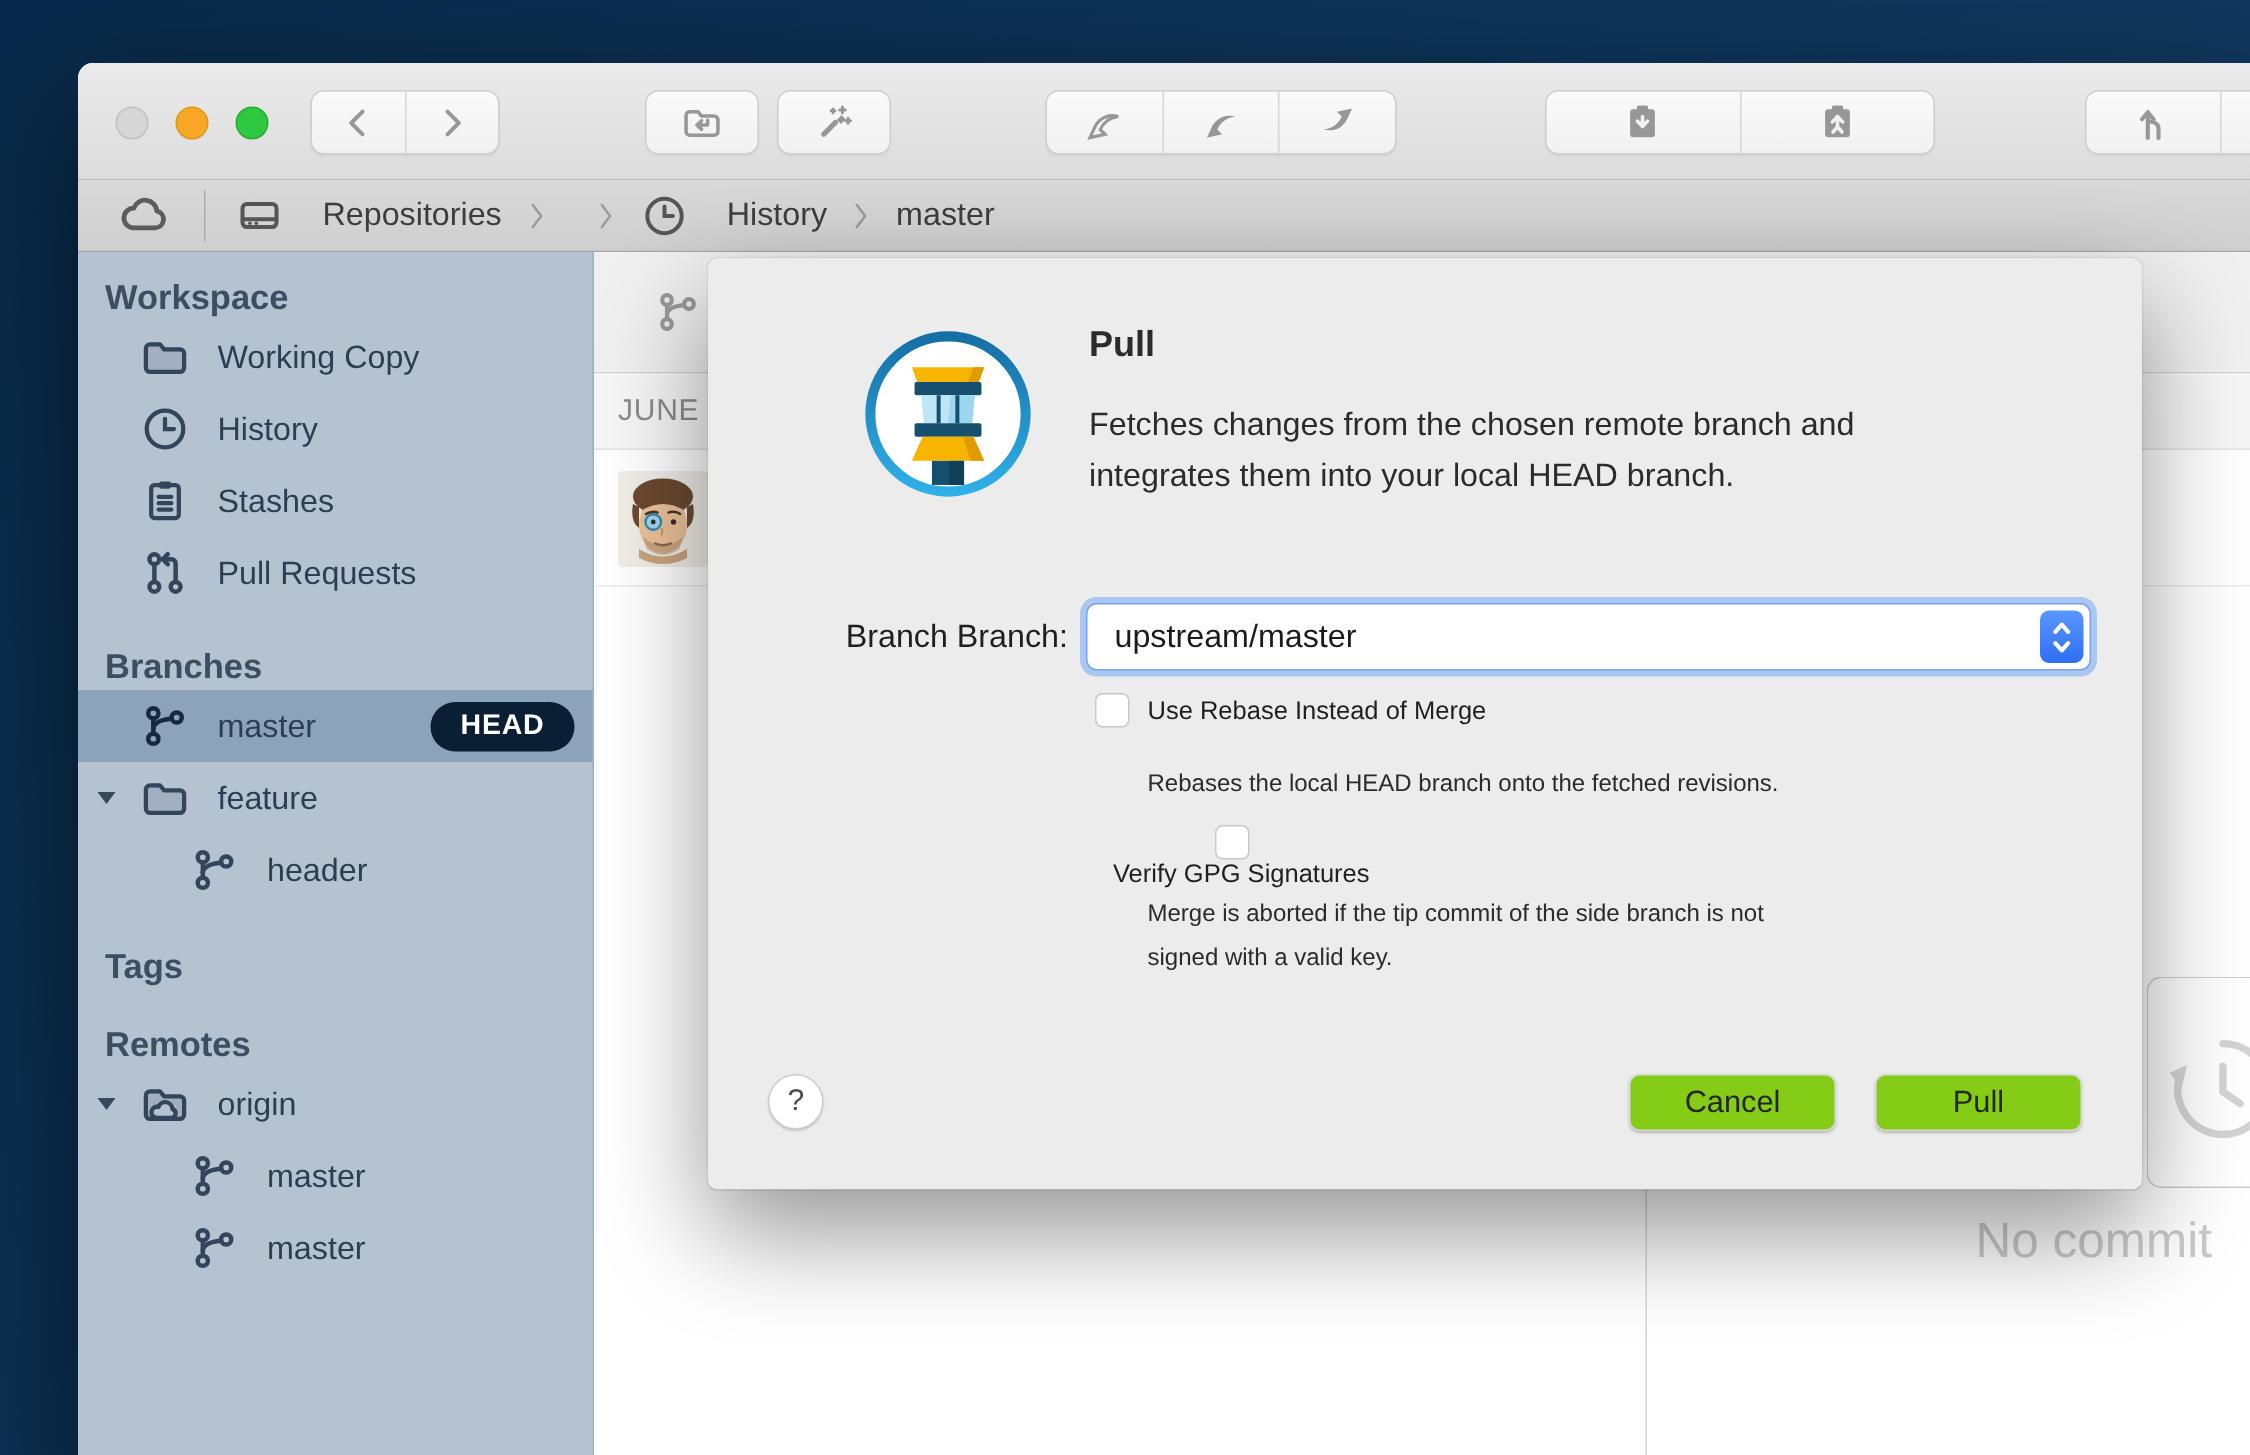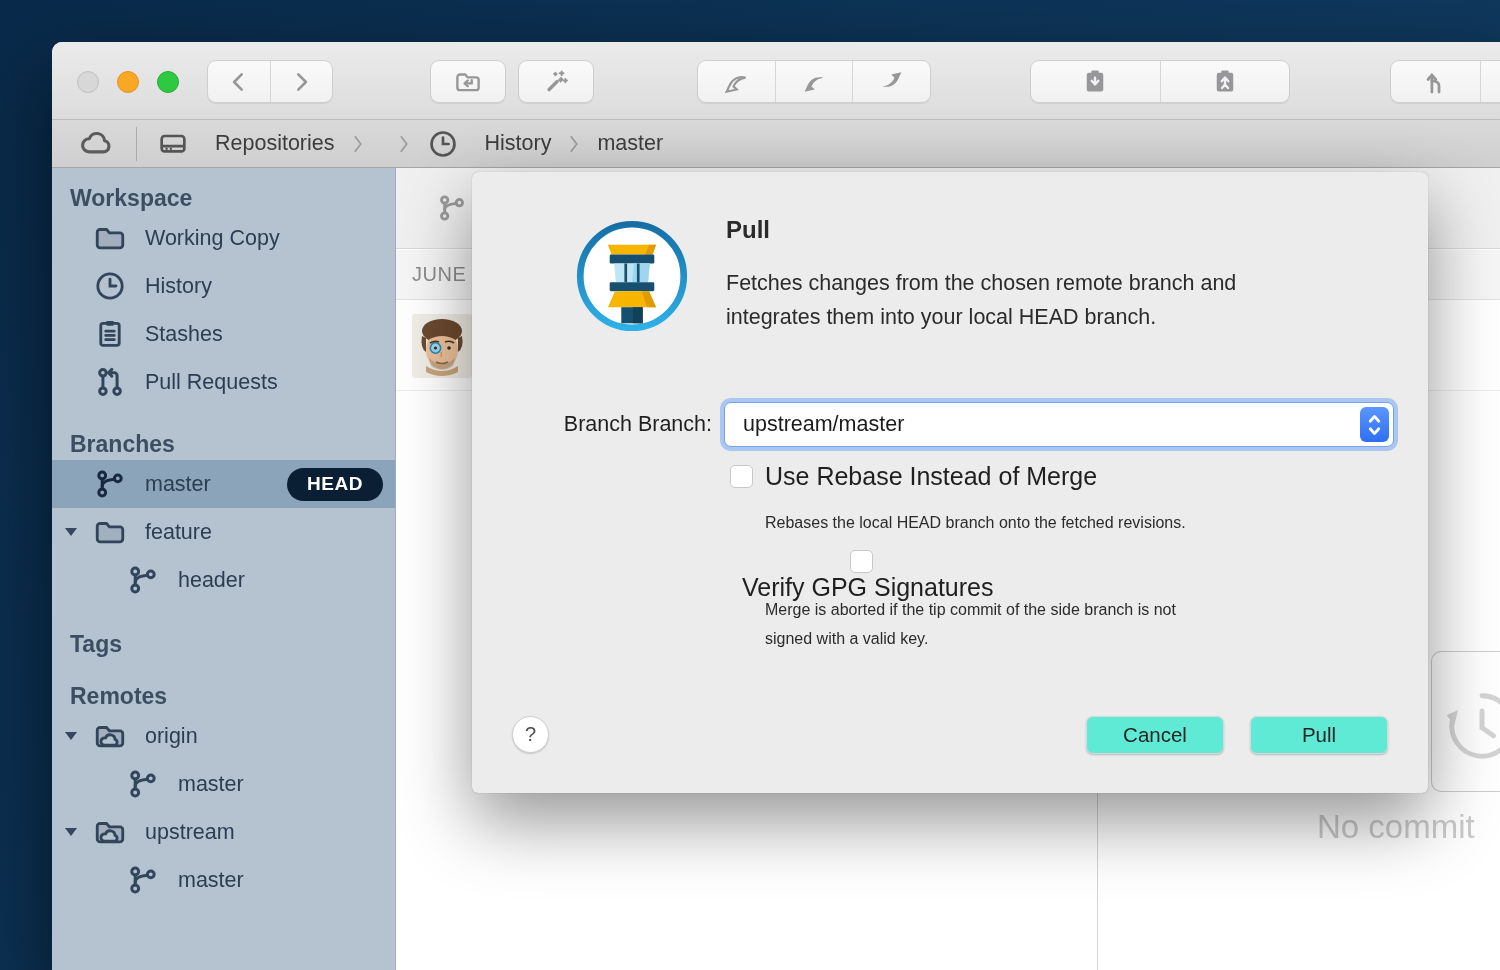--- a/index.html
+++ b/index.html
@@ -83,27 +83,27 @@
   .dlg-desc span { display:block; }
   .fld-label { position:absolute; left:0; top:240px; width:240px; text-align:right;
     font-size:21.5px; color:#1f1f1f; }
   .select { position:absolute; left:252px; top:230px; width:670px; height:45px; background:#fff;
     border-radius:7px; border:1px solid #7ba2e8; box-shadow:0 0 0 4px #a9c7f2;
     display:flex; align-items:center; padding-left:18px; font-size:21.5px; color:#1b1b1b; }
   .stepper { position:absolute; right:4px; top:4px; bottom:4px; width:29px; border-radius:6px;
     background:linear-gradient(#5a97ff,#2e6ef2); display:flex; align-items:center; justify-content:center; }
   .cbrow { position:absolute; left:258px; display:flex; align-items:center; }
   .cbrow .box { width:23px; height:23px; background:#fff; border:1.5px solid #c8c8c8; border-radius:5px; }
-  .cbrow .cblbl { margin-left:12px; font-size:25px; color:#1f1f1f; }
+  .cbrow .cblbl { margin-left:12px; font-size:17px; color:#1f1f1f; }
   .subdesc { position:absolute; left:293px; font-size:16px; line-height:29px; color:#2b2b2b; }
   .subdesc span { display:block; }
   .help-btn { position:absolute; left:40px; top:544px; width:37px; height:37px; border-radius:50%;
     background:#fff; border:1px solid #cfcfcf; box-shadow:0 1px 1.5px rgba(0,0,0,.18);
     display:flex; align-items:center; justify-content:center; font-size:20px; color:#4a4a4a; }
-  .dlg-btn { position:absolute; top:544px; width:138px; height:38px; border-radius:7px; background:#5eead4;
+  .dlg-btn { position:absolute; top:544px; width:138px; height:38px; border-radius:7px; background:#84cc16;
     border:1px solid #d9d9d9; box-shadow:0 1px 2px rgba(0,0,0,.22);
     display:flex; align-items:center; justify-content:center; font-size:20.5px; color:#262626; }
   .cancel { left:614px; } .pull { left:778px; }
 </style>
 </head>
 <body>
 
 <svg width="0" height="0" style="position:absolute">
   <defs>
     <g id="i-branch" fill="none" stroke="currentColor" stroke-width="2.1" stroke-linecap="round">
@@ -363,29 +363,20 @@
           <svg class="sic" viewBox="0 0 24 24">
               <use href="#i-remotefolder"></use>
             </svg>
           <span class="lbl">origin</span>
         </div>
         <div class="srow">
           <svg class="sic2" viewBox="0 0 24 24">
               <use href="#i-branch"></use>
             </svg>
           <span class="lbl2">master</span>
-        </div>
-        <div class="srow">
-          <svg class="tri" viewBox="0 0 16 16">
-              <polygon points="2,4 14,4 8,12" fill="currentColor"></polygon>
-            </svg>
-          <svg class="sic" viewBox="0 0 24 24">
-              <use href="#i-remotefolder"></use>
-            </svg>
-          <span class="lbl">upstream</span>
         </div>
         <div class="srow">
           <svg class="sic2" viewBox="0 0 24 24">
               <use href="#i-branch"></use>
             </svg>
           <span class="lbl2">master</span>
         </div>
       </aside>
 
       <div class="main">

